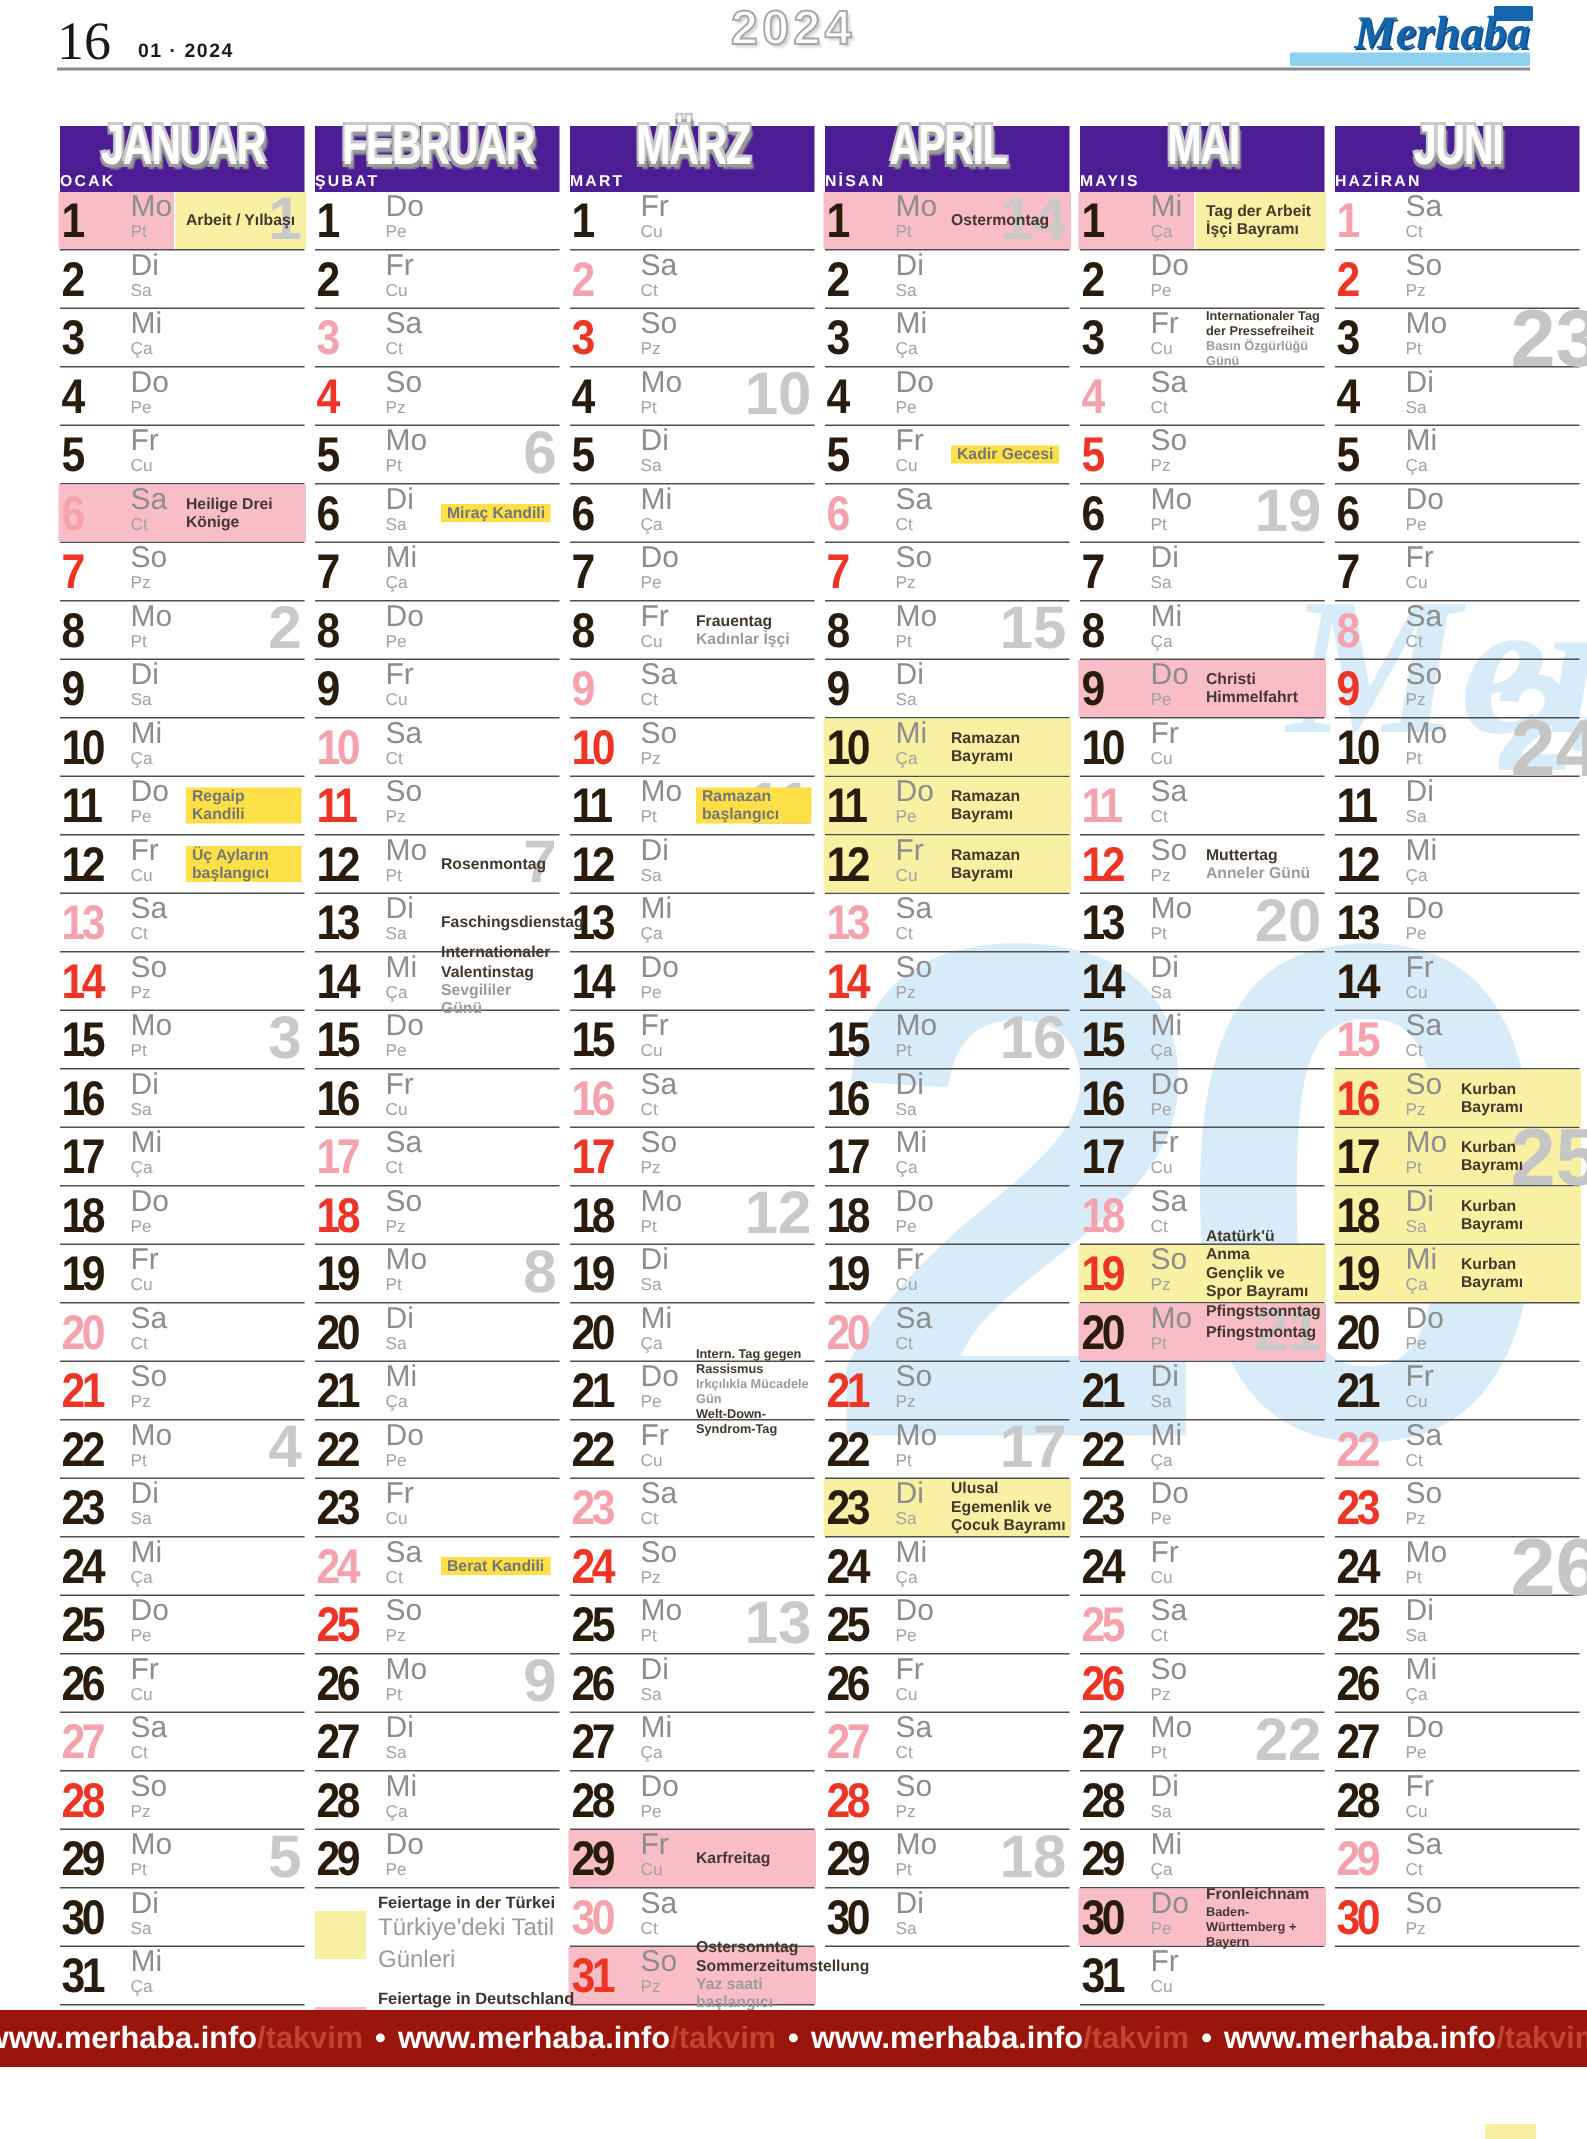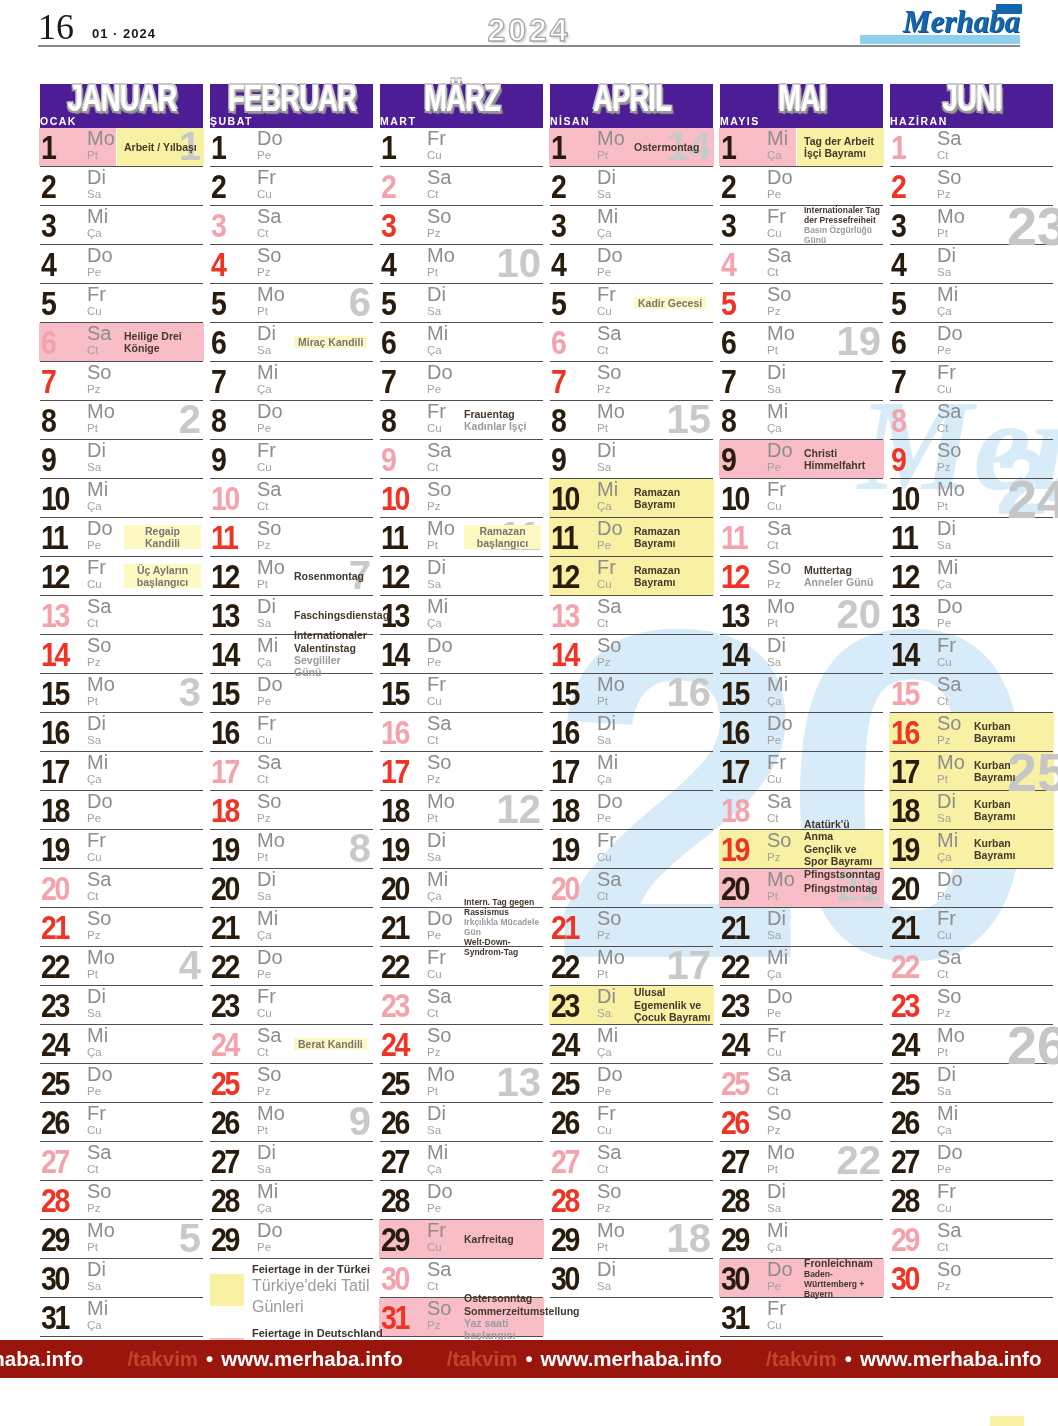--- a/index.html
+++ b/index.html
@@ -3,21 +3,21 @@
 <meta charset="utf-8">
 <style>
   html,body{margin:0;padding:0;}
   body{width:1058px;height:1426px;position:relative;background:#fff;overflow:hidden;
        font-family:"Liberation Sans",sans-serif;}
   
   .page-num{position:absolute;left:38px;top:6px;font-family:"Liberation Serif",serif;
             font-size:36px;color:#1a1a1a;}
   .issue{position:absolute;left:92px;top:26px;font-size:13px;font-weight:bold;color:#1a1a1a;letter-spacing:1px;}
   .header-rule{position:absolute;left:38px;width:982px;top:45px;border-top:2px solid #8a8a8a;}
-  .year-center{position:absolute;left:0;right:0;top:12px;text-align:center;
+  .year-center{position:absolute;left:0;right:0;top:0;text-align:center;
                font-size:32px;font-weight:bold;letter-spacing:3px;color:#fff;
                -webkit-text-stroke:1.3px #a8a8a8;text-shadow:2px 2px 2px #d5d5d5;}
   .logo{position:absolute;right:38px;top:6px;width:160px;}
   .logo-text{font-family:"Liberation Serif",serif;font-style:italic;font-weight:bold;
              font-size:31px;color:#1565ad;text-shadow:1px 1px 0 #0d4d8c;line-height:32px;text-align:right;}
   .logo-bar{height:9px;background:#8fd0ef;margin-top:-3px;border-radius:1px;}
   .logo-tag{position:absolute;right:-2px;top:-2px;width:26px;height:10px;background:#1565ad;border-radius:1px;}
   
   .wm{position:absolute;color:#d7ebf8;z-index:0;font-weight:bold;pointer-events:none;white-space:nowrap;}
   #wm-mer{font-family:"Liberation Serif",serif;font-style:italic;font-weight:bold;
@@ -48,33 +48,33 @@
   .num.sun{color:#ee3424;}
   .de{position:absolute;left:47px;top:-1px;font-size:20px;color:#8d8d8d;}
   .tr{position:absolute;left:47px;top:21px;font-size:11.5px;color:#a3a3a3;}
   .wk{position:absolute;right:2px;top:-3px;font-size:40px;font-weight:bold;color:#c9c9c9;line-height:42px;}
   .wk.big{font-size:54px;right:-14px;top:-6px;line-height:52px;color:#c6c6c6;}
   .notes{position:absolute;left:84px;top:0;right:2px;height:100%;display:flex;
          flex-direction:column;justify-content:center;z-index:1;}
   .note-line{font-size:10.5px;font-weight:bold;color:#43382b;line-height:1.18;}
   .note-line.gray{color:#9b9b9b;}
   .note-line.small{font-size:8.5px;}
-  .note-line.badge{background:#fef9c3;color:#767676;padding:0 4px;align-self:flex-start;text-align:center;}
+  .note-line.badge{background:#fde047;color:#767676;padding:0 4px;align-self:flex-start;}
   
   .legend{position:absolute;left:210px;top:1262px;width:175px;z-index:2;}
   .legend-entry{display:flex;align-items:center;margin-bottom:8px;}
   .legend-swatch{width:34px;height:32px;margin-right:8px;flex:none;}
   .legend-l1{font-size:11px;font-weight:bold;color:#3c332a;line-height:1.3;}
   .legend-l2{font-size:16px;color:#9b9b9b;line-height:1.3;}
   
   .footer{position:absolute;left:0;right:0;top:1340px;height:38px;background:#9a150b;
           display:flex;align-items:center;justify-content:center;z-index:3;
           font-weight:bold;font-size:20.5px;white-space:nowrap;}
   .footer .url{color:#fff;}
-  .footer .path{color:#c2442f;margin-left:44px;}
+  .footer .path{color:#c2442f;}
   .footer .bullet{color:#fff;margin:0 8px;}
   .corner-yellow{position:absolute;right:34px;bottom:0;width:34px;height:10px;background:#f8f0a2;}
 </style>
 </head>
 <body>
 
 <div class="page-num">16</div>
 <div class="issue">01 · 2024</div>
 <div class="header-rule"></div>
 <div class="year-center">2024</div>

